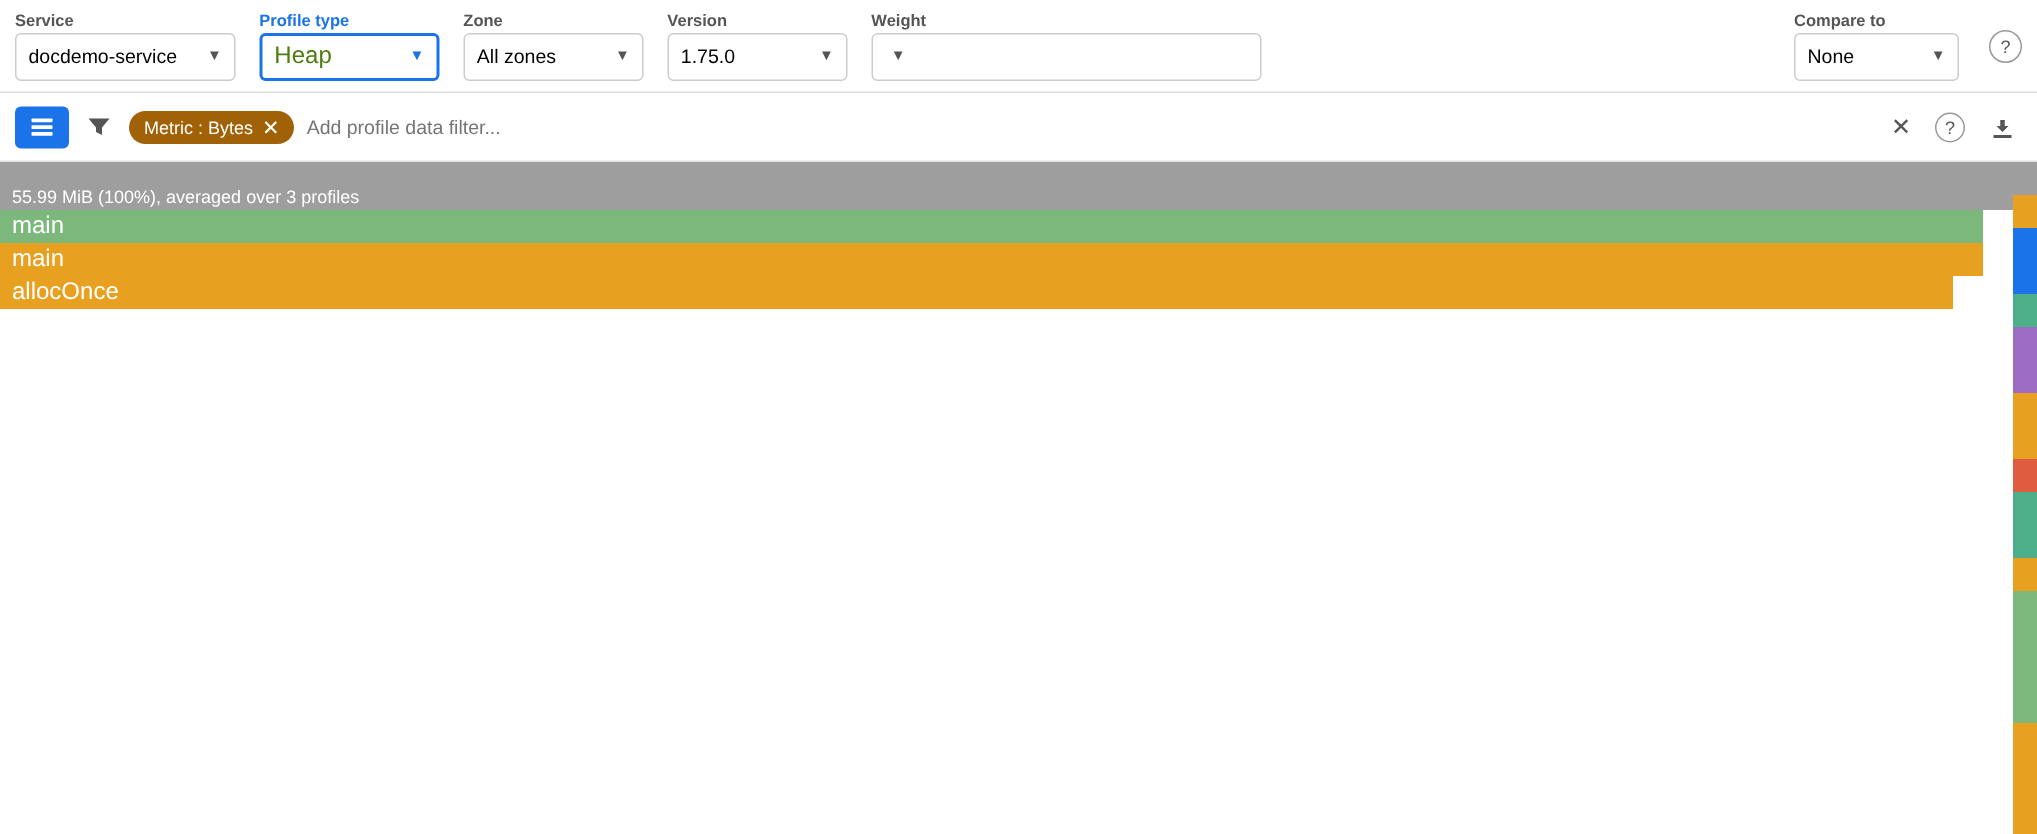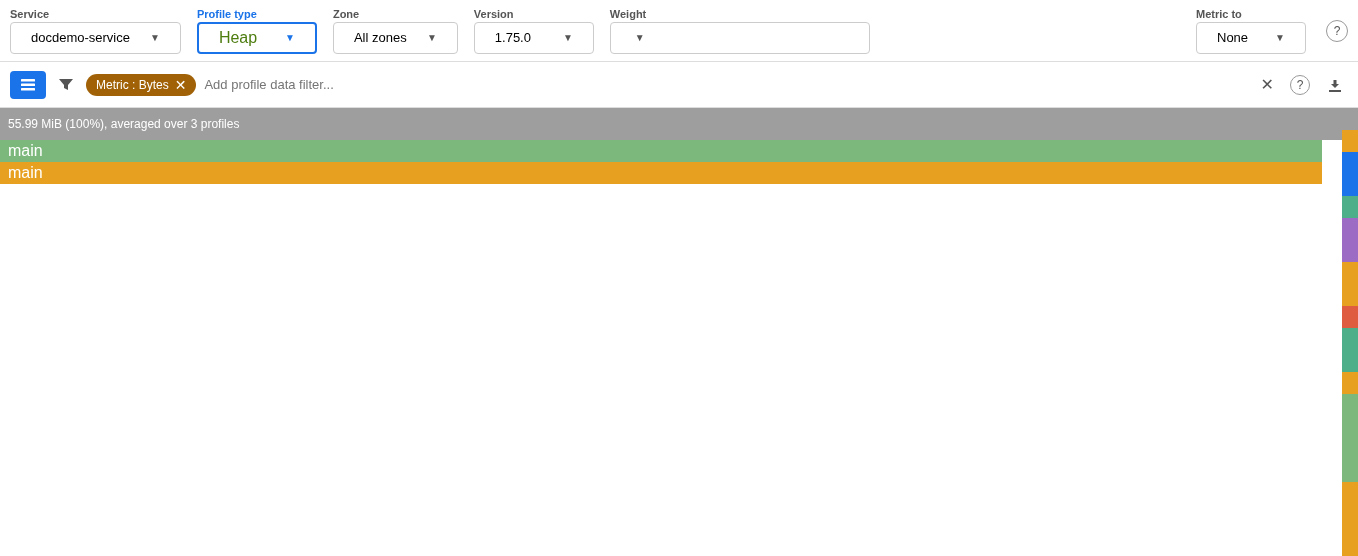--- a/index.html
+++ b/index.html
@@ -29,21 +29,21 @@
 
     .filter-label.blue {
       color: #1a73e8;
     }
 
     .select-wrapper {
       display: flex;
       align-items: center;
       border: 1px solid #ccc;
       border-radius: 4px;
-      padding: 4px 20px;
+      padding: 4px 8px;
       background: #fff;
       cursor: pointer;
       min-width: 120px;
       height: 32px;
     }
 
     .select-wrapper.blue-border {
       border: 2px solid #1a73e8;
     }
 
@@ -184,21 +184,21 @@
     }
 
     
     .summary-bar {
       background: #9e9e9e;
       color: #fff;
       font-size: 12px;
       padding: 16px 8px;
       height: 22px;
       display: flex;
-      align-items: center;
+      align-items: flex-start;
     }
 
     
     .flame-row {
       height: 22px;
       display: flex;
       align-items: center;
       position: relative;
       overflow: hidden;
     }
@@ -278,21 +278,21 @@
   </div>
 
   <div class="filter-group">
     <span class="filter-label">Weight</span>
     <div class="select-wrapper weight-select-wrapper">
       <span class="select-arrow">▼</span>
     </div>
   </div>
 
   <div class="filter-group" style="margin-left:auto;">
-    <span class="filter-label">Metric to</span>
+    <span class="filter-label">Compare to</span>
     <div class="select-wrapper compare-select-wrapper">
       <select>
         <option>None</option>
       </select>
       <span class="select-arrow">▼</span>
     </div>
   </div>
 
   <div class="help-icon-top">?</div>
 </div>
@@ -342,20 +342,23 @@
     </div>
 
     <div class="flame-row" style="background: linear-gradient(to right, #7cb87c 98.5%, #fff 98.5%);">
       <span class="flame-row-label">main</span>
     </div>
 
     <div class="flame-row" style="background: linear-gradient(to right, #e8a020 98.5%, #fff 98.5%);">
       <span class="flame-row-label">main</span>
     </div>
 
+    <div class="flame-row" style="background: linear-gradient(to right, #e8a020 97%, #fff 97%);">
+      <span class="flame-row-label">allocOnce</span>
+    </div>
 
 
     <div class="empty-area"></div>
   </div>
 
   <div class="side-bar">
 
     <div class="side-segment" style="height:22px; background:#9e9e9e;"></div>
 
     <div class="side-segment" style="height:22px; background:#e8a020;"></div>

